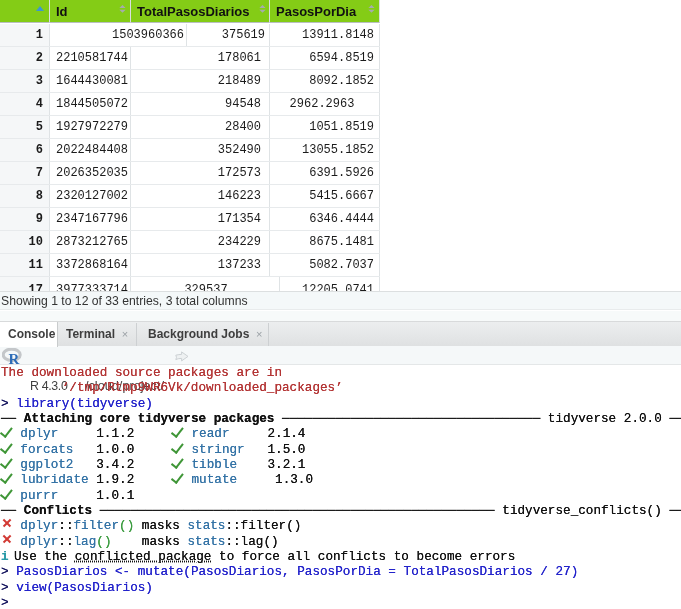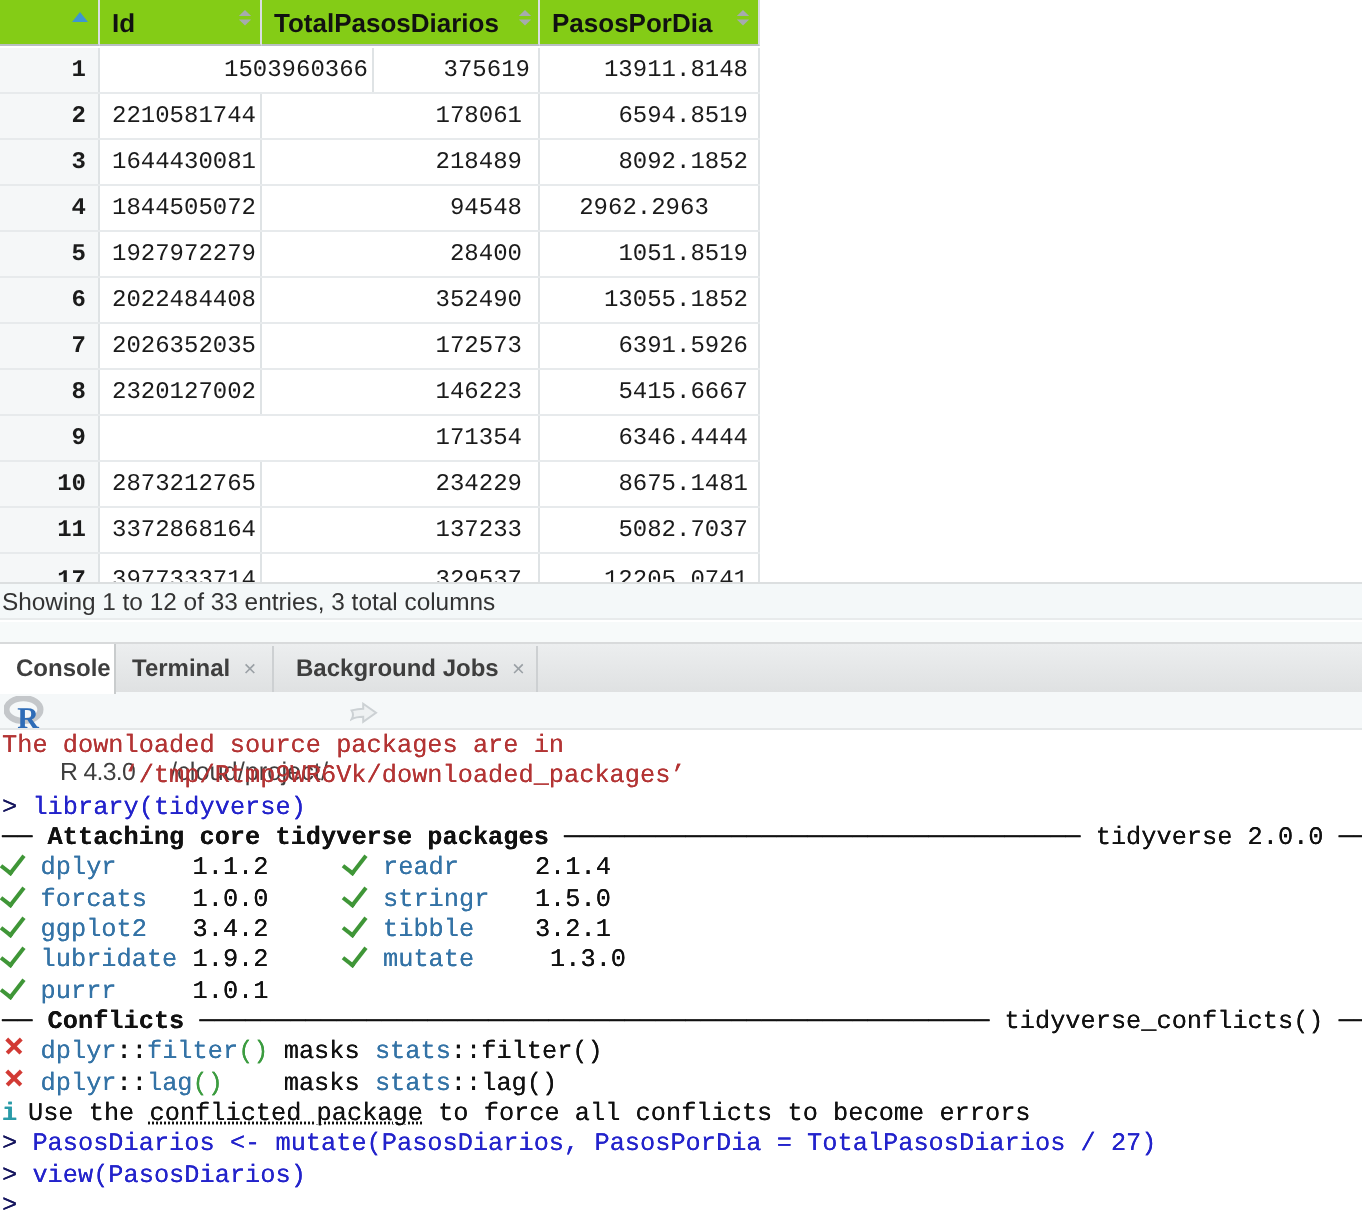--- a/index.html
+++ b/index.html
@@ -126,39 +126,40 @@
 <div class="rc num" style="left:270px;width:110px;padding-right:5px;box-sizing:border-box;line-height:22px;">6391.5926</div>
 </div>
 <div class="row" style="top:185px;width:380px;">
 <div class="rc c0 num rn" style="padding-right:6px;box-sizing:border-box;line-height:22px;">8</div>
 <div class="rc" style="left:50px;width:81px;padding-left:6px;box-sizing:border-box;line-height:22px;">2320127002</div>
 <div class="rc num" style="left:131px;width:139px;padding-right:8px;box-sizing:border-box;line-height:22px;">146223</div>
 <div class="rc num" style="left:270px;width:110px;padding-right:5px;box-sizing:border-box;line-height:22px;">5415.6667</div>
 </div>
 <div class="row" style="top:208px;width:380px;">
 <div class="rc c0 num rn" style="padding-right:6px;box-sizing:border-box;line-height:22px;">9</div>
+<div class="rc" style="left:50px;width:81px;padding-left:6px;box-sizing:border-box;line-height:22px;">2347167796</div>
 <div class="rc num" style="left:131px;width:139px;padding-right:8px;box-sizing:border-box;line-height:22px;text-align:right;">171354</div>
 <div class="rc num" style="left:270px;width:110px;padding-right:5px;box-sizing:border-box;line-height:22px;">6346.4444</div>
 </div>
 <div class="row" style="top:231px;width:380px;">
 <div class="rc c0 num rn" style="padding-right:6px;box-sizing:border-box;line-height:22px;">10</div>
 <div class="rc" style="left:50px;width:81px;padding-left:6px;box-sizing:border-box;line-height:22px;">2873212765</div>
 <div class="rc num" style="left:131px;width:139px;padding-right:8px;box-sizing:border-box;line-height:22px;">234229</div>
 <div class="rc num" style="left:270px;width:110px;padding-right:5px;box-sizing:border-box;line-height:22px;">8675.1481</div>
 </div>
 <div class="row" style="top:254px;width:380px;">
 <div class="rc c0 num rn" style="padding-right:6px;box-sizing:border-box;line-height:22px;">11</div>
 <div class="rc" style="left:50px;width:81px;padding-left:6px;box-sizing:border-box;line-height:22px;">3372868164</div>
 <div class="rc num" style="left:131px;width:139px;padding-right:8px;box-sizing:border-box;line-height:22px;">137233</div>
 <div class="rc num" style="left:270px;width:110px;padding-right:5px;box-sizing:border-box;line-height:22px;">5082.7037</div>
 </div>
 <div class="row" style="top:277px;width:380px;">
 <div class="rc c0 num rn" style="padding-right:6px;box-sizing:border-box;line-height:26px;">17</div>
 <div class="rc" style="left:50px;width:81px;padding-left:6px;box-sizing:border-box;line-height:26px;">3977333714</div>
-<div class="rc num" style="left:131px;width:139px;padding-right:8px;box-sizing:border-box;line-height:26px;">329537</div>
+<div class="rc num" style="left:141px;width:139px;padding-right:8px;box-sizing:border-box;line-height:26px;text-align:center;">329537</div>
 <div class="rc num" style="left:270px;width:110px;padding-right:5px;box-sizing:border-box;line-height:26px;">12205.0741</div>
 </div>
 </div>
 <div id="showbar">Showing 1 to 12 of 33 entries, 3 total columns</div>
 <div id="gap"></div>
 <div id="tabbar">
   <div class="tab" id="tab-console">Console</div>
   <div class="tab" style="left:66px;">Terminal&nbsp;&nbsp;<span class="tx">×</span></div>
   <div class="tab" style="left:148px;">Background Jobs&nbsp;&nbsp;<span class="tx">×</span></div>
   <div class="tsep" style="left:136px;"></div>

